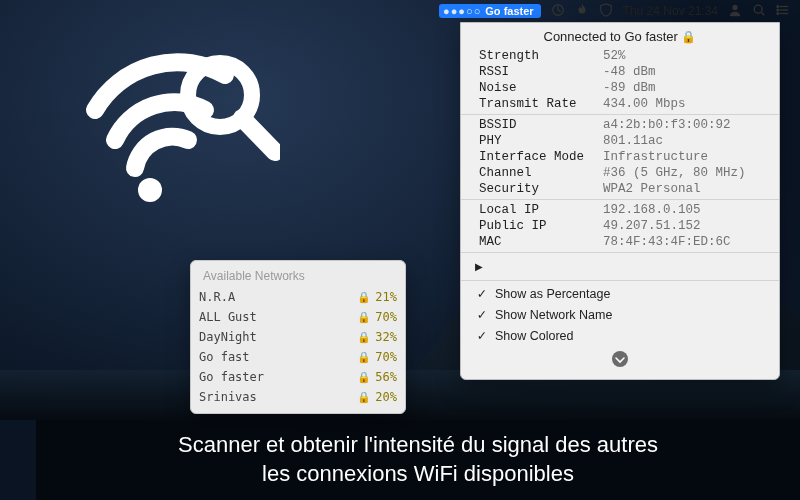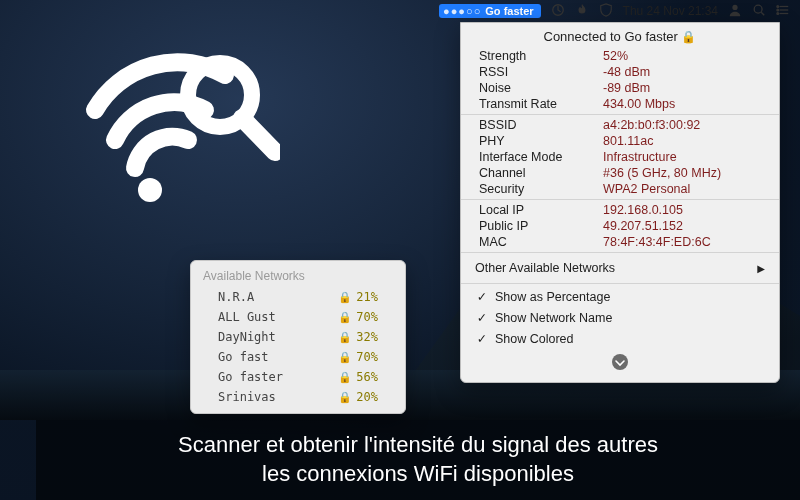--- a/index.html
+++ b/index.html
@@ -12,31 +12,31 @@
   
   .menubar { position:absolute; top:0; right:0; height:22px; display:flex; align-items:center; gap:10px; padding:0 10px 0 0; font-size:12px; color:#222; }
   .mb-pill { background:#1f7cff; color:#fff; border-radius:3px; padding:1px 7px 1px 4px; display:flex; align-items:center; gap:4px; font-weight:600; font-size:11px; }
   .mb-pill .dots { letter-spacing:1px; opacity:0.85; }
   .mb-ic { width:14px; height:14px; display:inline-block; fill:#333; }
   .mb-text { color:#222; }
   
   .panel { position:absolute; top:22px; right:20px; width:320px; background:#f0f0f0; border:1px solid #bdbdbd; border-radius:0 0 6px 6px; box-shadow:0 8px 24px rgba(0,0,0,0.35); font-size:12.5px; color:#222;margin-left:33px; }
   .panel-header { text-align:center; padding:6px 0 4px; font-size:13px; }
   .panel hr { border:none; border-top:1px solid #d3d3d3; margin:2px 0; }
-  .kv { display:grid; grid-template-columns: 120px 1fr; padding:1px 18px; gap:4px; }
+  .kv { display:grid; grid-template-columns: 120px 1fr; padding:1px 18px; gap:4px;font-family:Liberation Mono, monospace; }
   .kv .k { color:#222; }
-  .kv .v { color:#7f1d1d; }
+  .kv .v { color:#737373; }
   .other-row { display:flex; align-items:center; justify-content:space-between; padding:6px 14px; }
   .check-row { padding:3px 14px 3px 14px; display:flex; align-items:center; gap:6px; }
   .check-row .ck { width:14px; text-align:center; }
   .arrow-dn { text-align:center; padding:4px 0 8px; }
   
   .netpanel { position:absolute; top:260px; left:190px; width:216px; background:#ececec; border:1px solid #c7c7c7; border-radius:6px; box-shadow:0 8px 22px rgba(0,0,0,0.35); font-size:12.5px; color:#333; padding-bottom:6px; }
   .netpanel .np-title { color:#9a9a9a; padding:8px 12px 4px; font-size:12px; }
-  .netrow { display:flex; align-items:center; justify-content:space-between; padding:3px 27px; font-family: ui-monospace, Menlo, monospace; font-size:12px; color:#444; }
+  .netrow { display:flex; align-items:center; justify-content:space-between; padding:3px 8px; font-family: ui-monospace, Menlo, monospace; font-size:12px; color:#444; }
   .netrow .right { display:flex; align-items:center; gap:4px; color:#8a7a00; }
   .lock { font-size:11px; }
   
   .bigicon { position:absolute; top:40px; left:80px; width:200px; height:170px; }
   .bigicon svg { width:100%; height:100%; }
   
   .caption { position:absolute; left:0; right:0; bottom:0; height:80px; background:rgba(0,0,0,0.55); display:flex; align-items:center; justify-content:center; text-align:center; color:#fff; font-size:22px; line-height:1.3; padding:6px 30px; font-weight:300;margin-left:36px; }
   .lockg { color:#bba100; font-size:12px; }
 </style>
 </head>
@@ -165,21 +165,20 @@
           <span class="k">Public IP</span>
           <span class="v">49.207.51.152</span>
         </div>
       <div class="kv">
           <span class="k">MAC</span>
           <span class="v">78:4F:43:4F:ED:6C</span>
         </div>
     </div>
     <hr>
     <div class="other-row">
-      <span>Other Available Networks</span>
       <span style="font-size:10px;">▶</span>
     </div>
     <hr>
     <div class="check-row">
       <span class="ck">✓</span>
       <span>Show as Percentage</span>
     </div>
     <div class="check-row">
       <span class="ck">✓</span>
       <span>Show Network Name</span>

